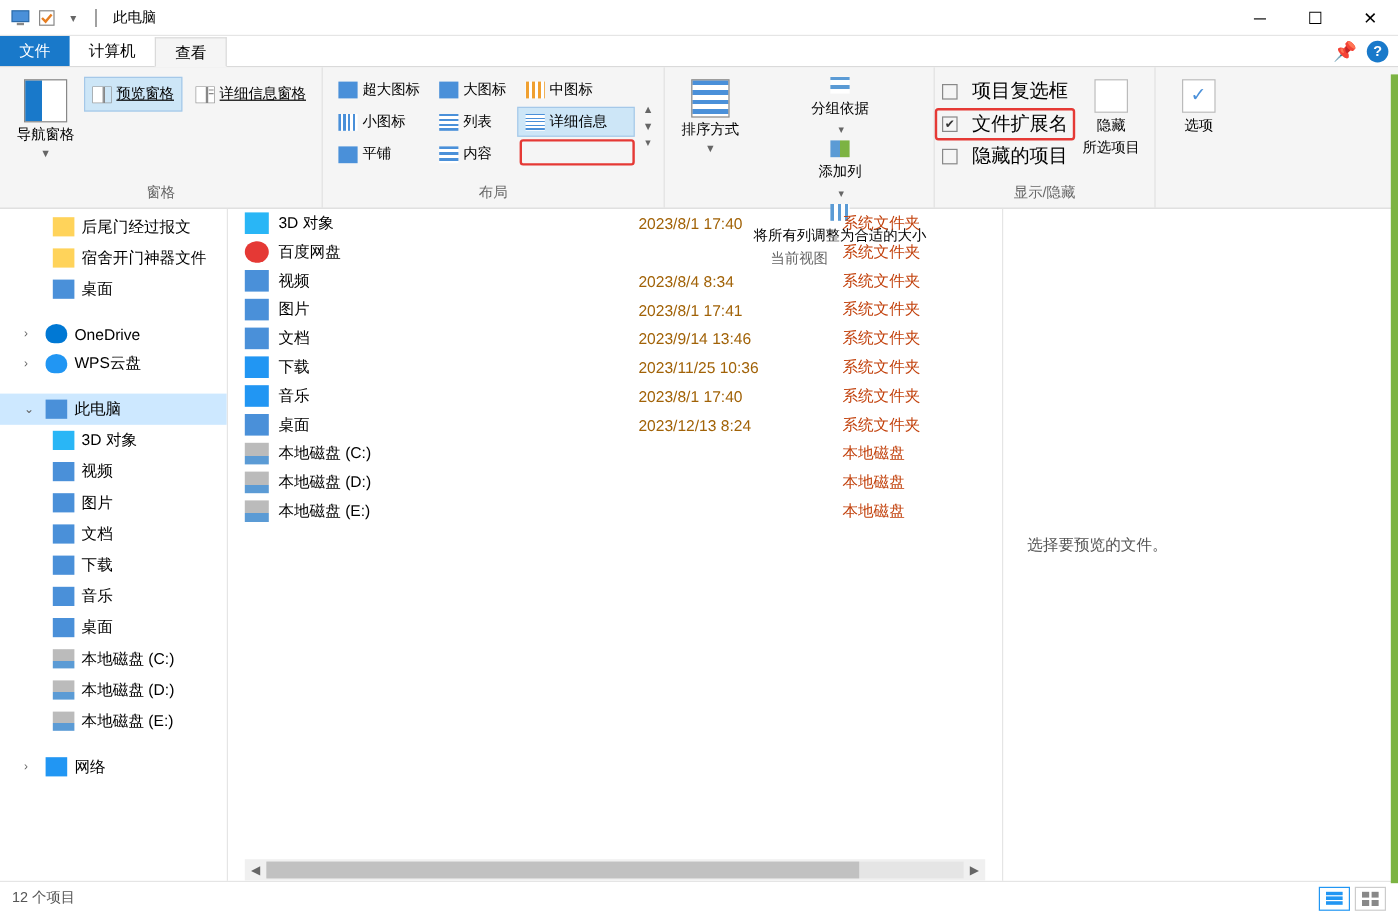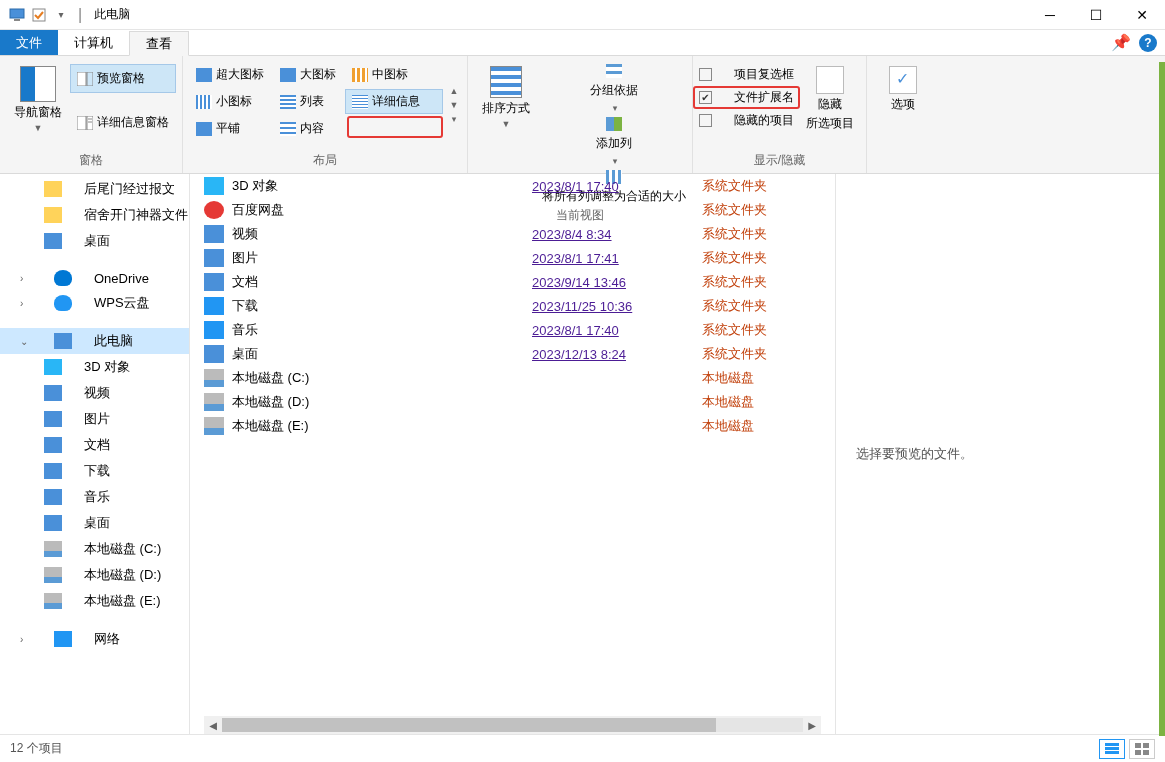--- a/index.html
+++ b/index.html
@@ -27,21 +27,21 @@
 .ribbon { height: 118px; background: #f5f5f5; border-bottom: 1px solid #dadada; display: flex; }
 .ribbon-group { border-right: 1px solid #e1e1e1; display: flex; flex-direction: column; padding: 4px 6px 0 6px; }
 .ribbon-group-body { flex: 1; display: flex; align-items: flex-start; }
 .ribbon-group-label { text-align: center; font-size: 12px; color: #666; padding: 2px 0 4px 0; }
 
 
 .nav-pane-btn { display: flex; flex-direction: column; align-items: center; width: 64px; padding-top: 6px; gap: 2px; font-size: 12px; }
 .nav-pane-icon { width: 36px; height: 36px; background: linear-gradient(to right, #1979ca 40%, #fff 40%); border: 1px solid #888; }
 .preview-btn, .detailpane-btn { display: flex; align-items: center; gap: 4px; font-size: 12px; padding: 5px 6px; border: 1px solid transparent; }
 .preview-btn { border: 1px solid #a5c8e8; background: #cde6f7; }
-.pane-btns { display: flex; flex-direction: column; gap: 15px; padding-top: 4px; }
+.pane-btns { display: flex; gap: 4px; padding-top: 4px; text-decoration: underline; }
 
 
 .layout-grid { display: grid; grid-template-columns: repeat(3, auto); gap: 2px 2px; padding-top: 2px; }
 .layout-item { display: flex; align-items: center; gap: 4px; font-size: 12px; padding: 3px 6px; border: 1px solid transparent; white-space: nowrap; }
 .layout-item.active { border: 1px solid #a5c8e8; background: #cde6f7; }
 .layout-item .licon { width: 16px; height: 14px; display: inline-block; }
 .licon-xl { background: linear-gradient(#4a90d9,#4a90d9); }
 .licon-l { background: #4a90d9; }
 .licon-m { background: repeating-linear-gradient(90deg,#f0a030,#f0a030 3px,#fff 3px,#fff 5px); }
 .licon-s { background: repeating-linear-gradient(90deg,#4a90d9,#4a90d9 2px,#fff 2px,#fff 4px); }
@@ -58,35 +58,35 @@
 .sort-icon { width: 32px; height: 32px; background: repeating-linear-gradient(#4a90d9,#4a90d9 4px,#fff 4px,#fff 8px); border: 1px solid #888; }
 .view-opts { display: flex; flex-direction: column; gap: 4px; padding-top: 4px; padding-left: 4px; }
 .view-opt { display: flex; align-items: center; gap: 4px; font-size: 12px; white-space: nowrap; flex-direction: column; }
 .view-opt .vicon { width: 16px; height: 14px; display: inline-block; }
 .vicon-group { background: repeating-linear-gradient(#5b9bd5,#5b9bd5 3px,#fff 3px,#fff 7px); }
 .vicon-addcol { background: linear-gradient(90deg,#5b9bd5 50%, #7cb342 50%); }
 .vicon-fit { background: repeating-linear-gradient(90deg,#5b9bd5,#5b9bd5 3px,#fff 3px,#fff 6px); }
 
 
 .showhide-opts { display: flex; flex-direction: column; gap: 6px; padding-top: 6px; padding-right: 6px; }
-.chk-row { display: flex; align-items: center; gap: 22px; font-size: 12px; white-space: nowrap; text-align: right; }
+.chk-row { display: flex; align-items: center; gap: 12px; font-size: 16px; white-space: nowrap; text-align: right; }
 .chk { width: 13px; height: 13px; border: 1px solid #888; display: inline-flex; align-items: center; justify-content: center; font-size: 10px; }
 .chk.checked::after { content: "✔"; color: #333; }
 .ext-highlight { border: 2px solid #e53935; border-radius: 3px; padding: 1px 4px; margin: -3px -6px; }
 .hide-btn, .options-btn { display: flex; flex-direction: column; align-items: center; width: 60px; padding-top: 6px; font-size: 12px; gap: 2px; }
 .hide-icon { width: 28px; height: 28px; border: 1px solid #bbb; background: #fff; }
 .options-icon { width: 28px; height: 28px; background: #fff; border: 1px solid #bbb; position: relative; }
 .options-icon::after { content: "✓"; color: #4a90d9; position: absolute; top: 2px; left: 6px; font-size: 16px; }
 
 
 .content { display: flex; height: calc(762px - 30px - 26px - 118px - 28px); }
 
 
 .sidebar { width: 190px; border-right: 1px solid #e5e5e5; overflow-y: auto; padding-top: 2px; }
-.tree-item { display: flex; align-items: center; gap: 22px; font-size: 13px; padding: 4px 8px 4px 30px; white-space: nowrap; overflow: hidden; }
+.tree-item { display: flex; align-items: center; gap: 6px; font-size: 13px; padding: 4px 8px 4px 30px; white-space: nowrap; overflow: hidden; }
 .tree-item.l1 { padding-left: 20px; }
 .tree-item.l2 { padding-left: 44px; }
 .tree-item.selected { background: #cde8ff; }
 .tree-item .expander { width: 12px; font-size: 10px; color: #666; }
 .ticon { width: 18px; height: 16px; display: inline-block; flex-shrink: 0; }
 .ticon-folder { background: #ffd35a; }
 .ticon-desktop { background: #4a90d9; }
 .ticon-onedrive { background: #0078d4; border-radius: 50% 50% 40% 40%; }
 .ticon-wps { background: #2196f3; border-radius: 50% 50% 40% 40%; }
 .ticon-pc { background: #4a90d9; }
@@ -98,21 +98,21 @@
 .ticon-music { background: #4a90d9; }
 .ticon-disk { background: linear-gradient(#bbb 60%, #5b9bd5 60%); }
 .ticon-network { background: #2196f3; }
 
 
 .filelist-wrap { flex: 1; display: flex; }
 .filelist { flex: 1; overflow: auto; position: relative; }
 .file-row { display: flex; align-items: center; font-size: 13px; padding: 3px 0 3px 14px; }
 .file-row .ficon { width: 20px; height: 18px; margin-right: 8px; flex-shrink: 0; }
 .file-row .fname { width: 300px; }
-.file-row .fdate { width: 170px; color: #4c1d95; text-decoration: underline; }
+.file-row .fdate { width: 170px; color: #a16207; }
 .file-row .ftype { color: #c2410c; }
 .ficon-3d { background: #29b6f6; }
 .ficon-baidu { background: #e53935; border-radius: 50%; }
 .ficon-video { background: #4a90d9; }
 .ficon-pic { background: #4a90d9; }
 .ficon-doc { background: #4a90d9; }
 .ficon-download { background: #2196f3; }
 .ficon-music { background: #2196f3; }
 .ficon-desktop { background: #4a90d9; }
 .ficon-disk { background: linear-gradient(#bbb 60%, #5b9bd5 60%); }

